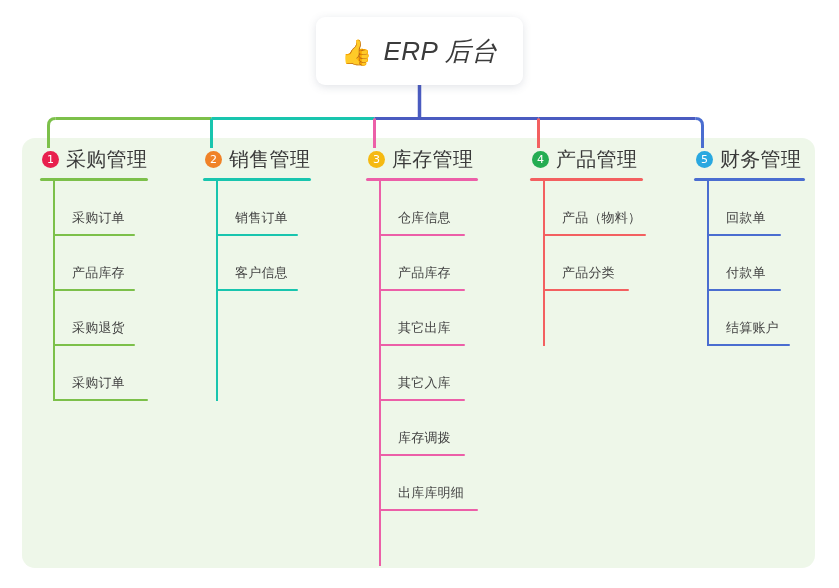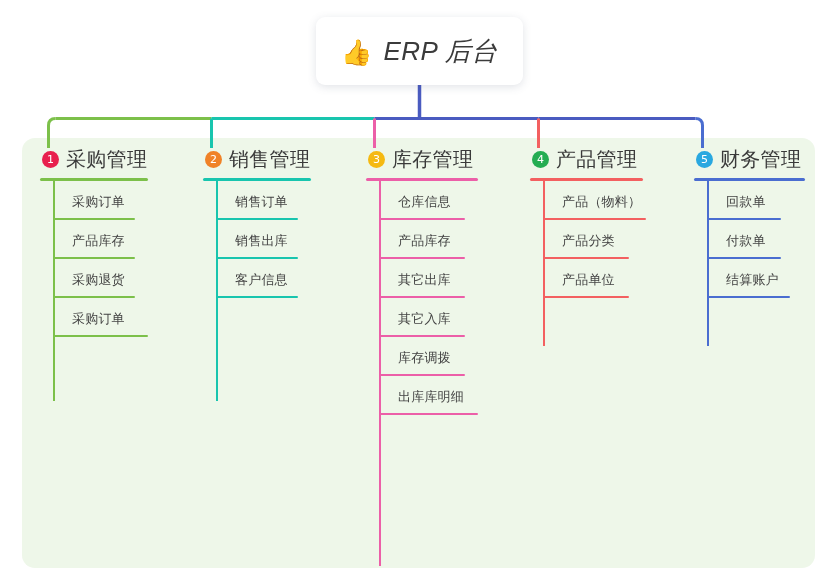--- a/index.html
+++ b/index.html
@@ -115,21 +115,21 @@
     padding-top: 0px;
   }
   .spine {
     position: absolute;
     left: 13px;
     top: 0;
     width: 2px;
   }
   .leaf {
     position: relative;
-    height: 39px;
+    height: 55px;
     box-sizing: border-box;
   }
   .leaf-text {
     position: absolute;
     left: 32px;
     bottom: 9px;
     font-size: 13px;
     color: #434343;
     white-space: nowrap;
     letter-spacing: 0.2px;
@@ -200,24 +200,20 @@
           <span class="col-title">销售管理</span>
         </div>
         <div class="col-rule" style="width: 108px; background: rgb(24, 197, 174);"></div>
         <div class="leaves">
           <div class="spine" style="background: rgb(24, 197, 174); height: 220px;"></div>
           <div class="leaf">
             <span class="leaf-text">销售订单</span>
             <div class="leaf-rule" style="width: 82px; background: rgb(24, 197, 174);"></div>
           </div>
           <div class="leaf">
-            <span class="leaf-text">销售出库</span>
-            <div class="leaf-rule" style="width: 82px; background: rgb(24, 197, 174);"></div>
-          </div>
-          <div class="leaf">
             <span class="leaf-text">客户信息</span>
             <div class="leaf-rule" style="width: 82px; background: rgb(24, 197, 174);"></div>
           </div>
         </div>
       </div>
       <div class="column" style="left: 366px;">
         <div class="col-head">
           <span class="badge" style="background: rgb(245, 185, 18);">3</span>
           <span class="col-title">库存管理</span>
         </div>
@@ -259,24 +255,20 @@
         <div class="leaves">
           <div class="spine" style="background: rgb(243, 96, 96); height: 165px;"></div>
           <div class="leaf">
             <span class="leaf-text">产品（物料）</span>
             <div class="leaf-rule" style="width: 103px; background: rgb(243, 96, 96);"></div>
           </div>
           <div class="leaf">
             <span class="leaf-text">产品分类</span>
             <div class="leaf-rule" style="width: 86px; background: rgb(243, 96, 96);"></div>
           </div>
-          <div class="leaf">
-            <span class="leaf-text">产品单位</span>
-            <div class="leaf-rule" style="width: 86px; background: rgb(243, 96, 96);"></div>
-          </div>
         </div>
       </div>
       <div class="column" style="left: 694px;">
         <div class="col-head">
           <span class="badge" style="background: rgb(41, 168, 224);">5</span>
           <span class="col-title">财务管理</span>
         </div>
         <div class="col-rule" style="width: 111px; background: rgb(74, 109, 208);"></div>
         <div class="leaves">
           <div class="spine" style="background: rgb(74, 109, 208); height: 165px;"></div>

